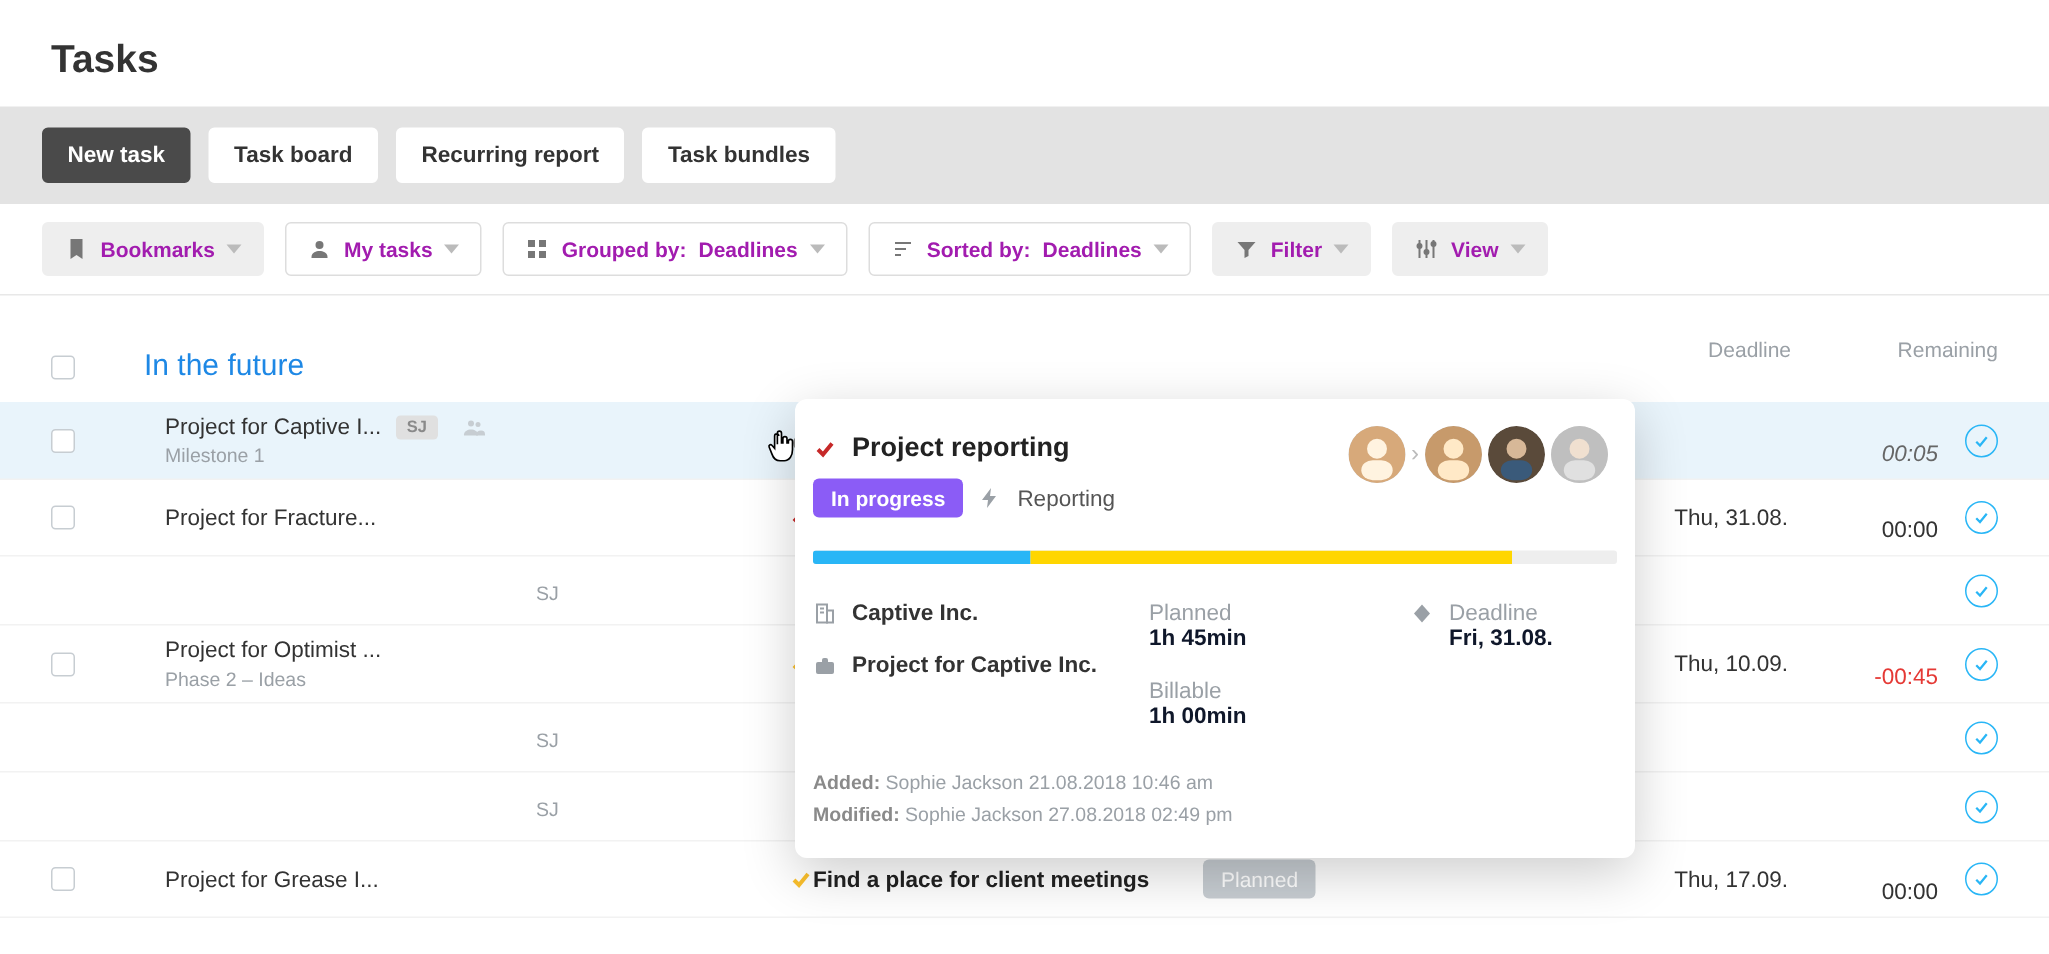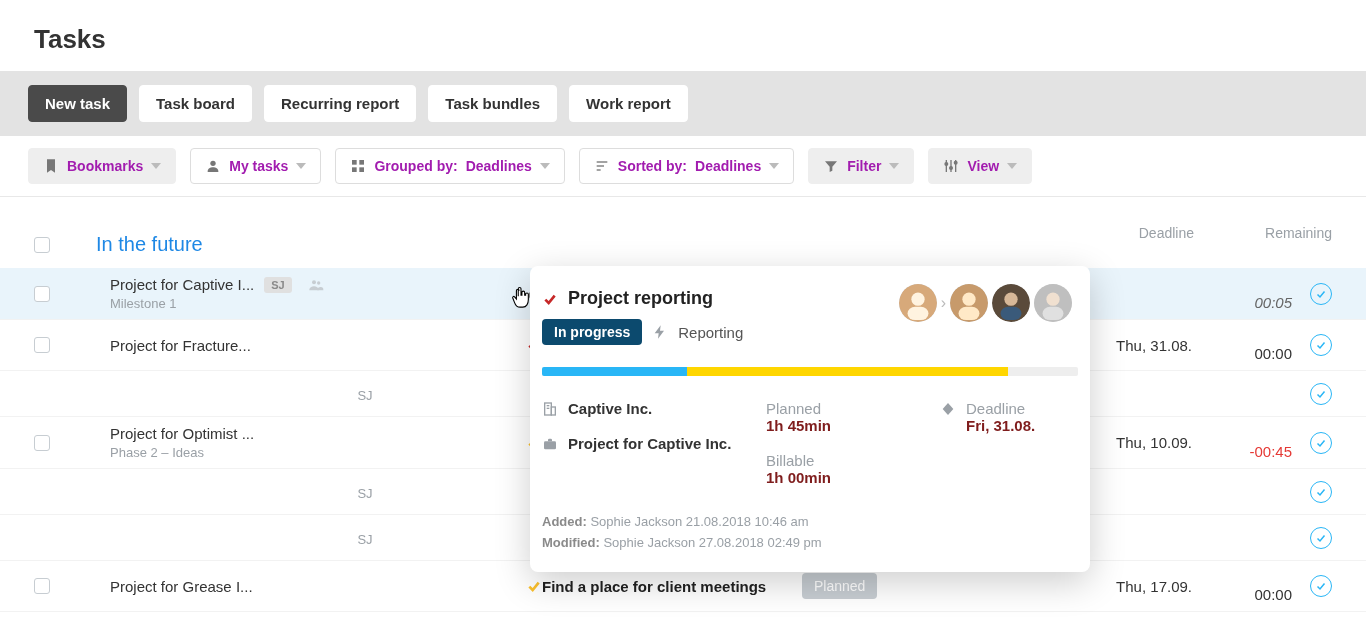--- a/index.html
+++ b/index.html
@@ -35,52 +35,51 @@
   .deadline-col { margin-left: auto; width: 120px; text-align: right; font-size: 15px; color: #333; }
   .remaining-col { width: 100px; text-align: right; font-size: 15px; color: #333; margin-top: 17px; }
   .remaining-col.italic { font-style: italic; color: #666; }
   .remaining-col.neg { color: #e53935; }
   .circle-check { width: 22px; height: 22px; border: 1.5px solid #29b6f6; border-radius: 50%; display: flex; align-items: center; justify-content: center; color: #29b6f6; margin-left: 18px; cursor: pointer; }
 
   
   .panel { position: absolute; top: 266px; left: 530px; width: 560px; background: #fff; border-radius: 8px; box-shadow: 0 10px 36px rgba(0,0,0,0.2); padding: 22px 12px 18px; z-index: 50; }
   .panel-title { font-size: 18px; font-weight: 700; color: #222; display: flex; align-items: center; gap: 10px; }
   .panel-status-row { display: flex; align-items: center; gap: 10px; margin-top: 10px; }
-  .status-pill { background: #0c4a6e; color: #fff; padding: 5px 12px; border-radius: 4px; font-size: 14px; font-weight: 600; }
+  .status-pill { background: #8b5cf6; color: #fff; padding: 5px 12px; border-radius: 4px; font-size: 14px; font-weight: 600; }
   .category { color: #555; font-size: 15px; }
   .avatar-row { position: absolute; top: 18px; right: 18px; display: flex; align-items: center; gap: 4px; }
   .avatar { width: 38px; height: 38px; border-radius: 50%; background: #d0d0d0; display:flex; align-items:center; justify-content:center; overflow:hidden; }
   .avatar svg { width: 100%; height: 100%; }
   .progress { display: flex; height: 9px; margin-top: 22px; border-radius: 2px; overflow: hidden; background: #eee; }
   .progress .b1 { background: #29b6f6; width: 27%; }
   .progress .b2 { background: #ffd600; width: 60%; }
   .info-row { display: flex; margin-top: 24px; gap: 24px; }
   .info-block { display: flex; flex-direction: column; gap: 18px; }
   .info-line { display: flex; align-items: center; gap: 10px; font-size: 15px; }
   .info-line .lbl { color: #9aa0a6; }
-  .info-line .val { color: #7f1d1d; font-weight: 700; text-align: right; }
+  .info-line .val { color: #0f172a; font-weight: 700; text-align: right; }
   .info-line.strong { font-weight: 700; }
   .meta { margin-top: 26px; font-size: 13px; color: #9aa0a6; line-height: 1.6; }
   .meta b { color: #8a8a8a; font-weight: 700; }
   .cursor-hand { position: absolute; top: 285px; left: 510px; z-index: 60; font-size: 20px; }
 
   .ic { width:16px; height:16px; display:inline-flex; color:#777; }
   .ic svg { width:100%; height:100%; }
 </style>
 </head>
 <body>
 
 <div class="page-title">Tasks</div>
 
 <div class="nav-bar">
   <button class="nav-btn primary">New task</button>
   <button class="nav-btn">Task board</button>
   <button class="nav-btn">Recurring report</button>
   <button class="nav-btn">Task bundles</button>
-  <button class="nav-btn">Work report</button>
 </div>
 
 <div class="filter-bar">
   <button class="filter-btn gray">
     <span class="ic">
         <svg viewBox="0 0 24 24" fill="currentColor">
           <path d="M6 2h12v20l-6-4-6 4z"></path>
         </svg>
       </span>
     <span>Bookmarks</span>

